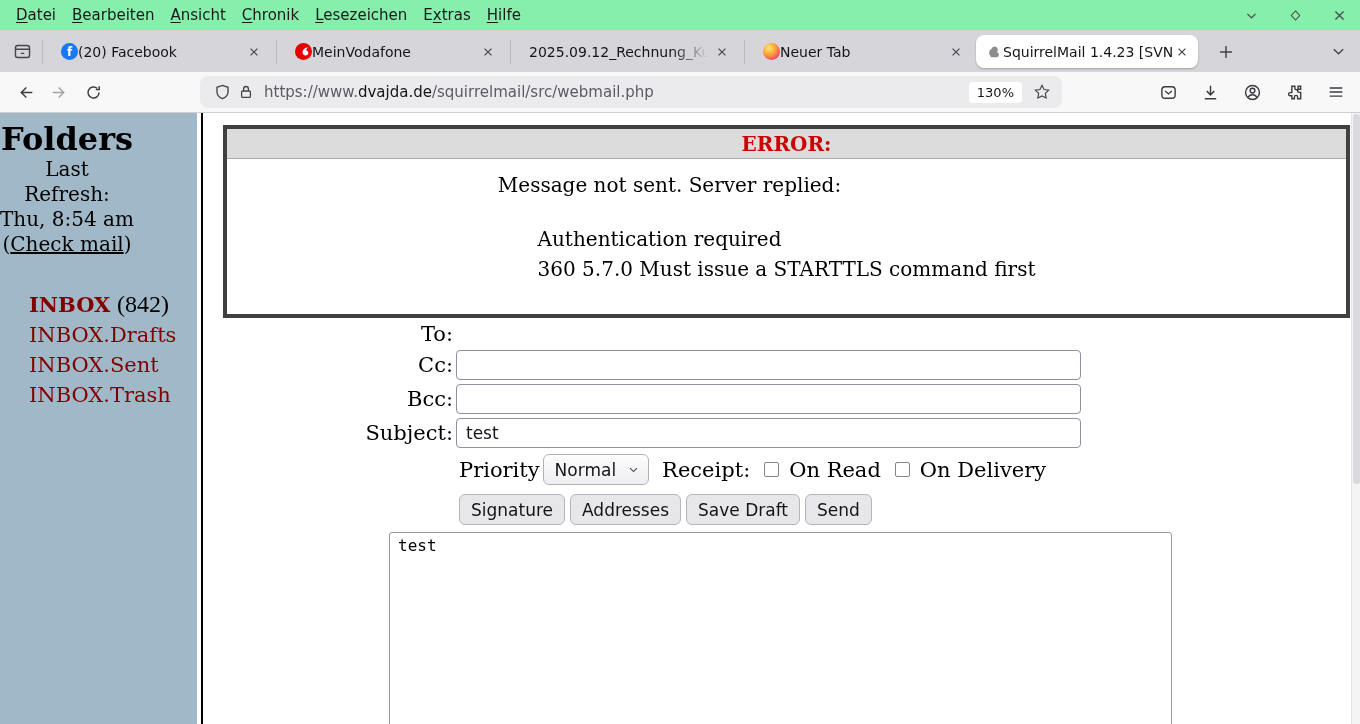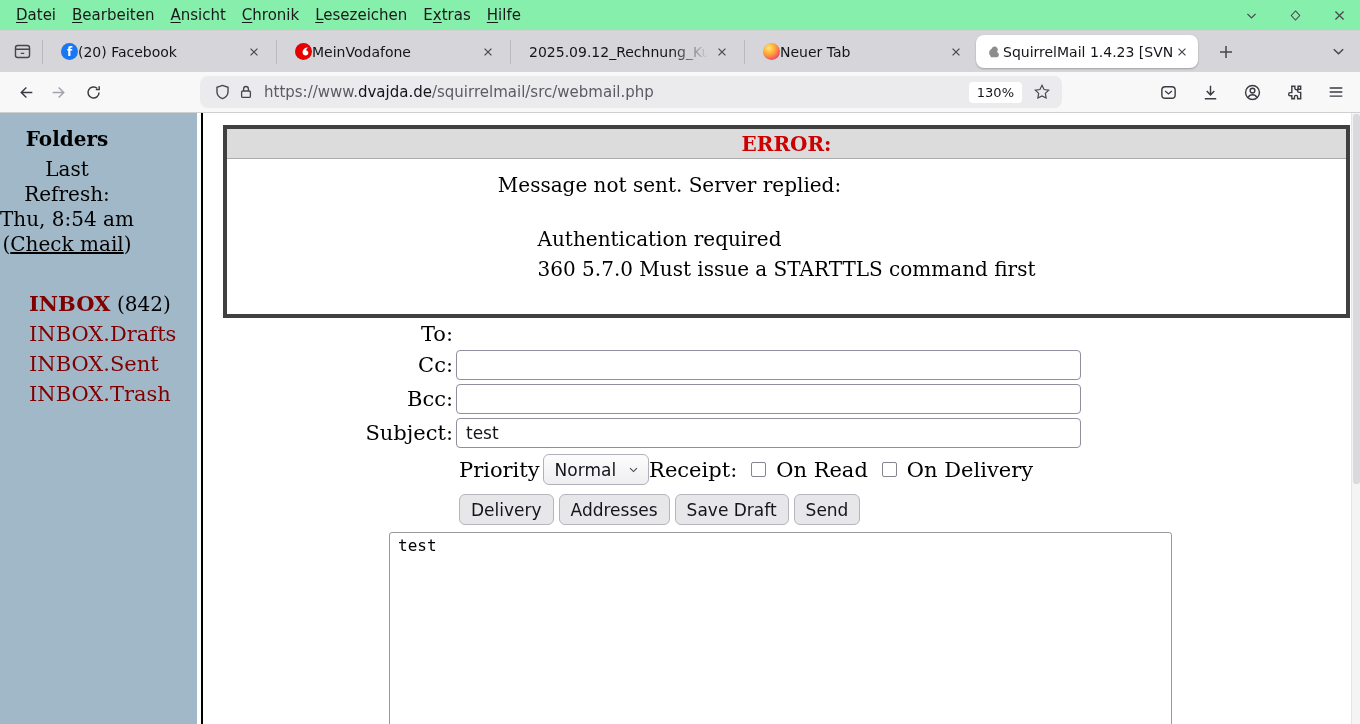--- a/index.html
+++ b/index.html
@@ -53,26 +53,26 @@
   .zoom-badge { background:#fff; border-radius:4px; font-size:13px; color:#15141a; padding:3px 8px; flex:none; margin-right:8px; }
   .nav-right { margin-left:auto; display:flex; align-items:center; gap:14px; }
   .nav-right .toolbar-icon-btn { width:28px; height:28px; }
   .nav-right svg { stroke:#3b3b44; fill:none; stroke-width:1.5; }
 
   
   .content { flex:1; display:flex; background:#fff; position:relative; overflow:hidden;
              font-family:"DejaVu Serif", "Liberation Serif", serif; }
   .sidebar { width:197px; background:#a0b8c8; flex:none; padding-top:14px; color:#000; }
   .sidebar-top { width:134px; text-align:center; font-size:20px; line-height:25px; }
-  .sidebar-title { font-size:20px; font-weight:bold; margin-bottom:5px; }
+  .sidebar-title { font-size:32px; font-weight:bold; margin-bottom:5px; }
   .check-link { color:#000; text-decoration:underline; cursor:pointer; }
   .folders { margin-top:32px; padding-left:29px; font-size:21px; line-height:30px; }
   .folder-link { color:#800000; text-decoration:none; cursor:pointer; display:inline; }
   .folder-link.unread { font-weight:bold; }
-  .folder-count { color:#000; font-size:20px; }
+  .folder-count { color:#000; font-size:24px;font-family:Liberation Serif, serif; }
   .frame-divider { width:2px; background:#000; margin:0 4px; flex:none; }
   .main { flex:1; overflow:hidden; }
 
   
   .error-table { margin:12px 10px 0 16px; border:4px solid #404040; }
   .error-header { background:#dcdcdc; height:30px; line-height:30px; text-align:center;
                   font-size:20px; font-weight:bold; color:#cc0000; border-bottom:1px solid #ababab; }
   .error-body { padding:14px 0 30px; font-size:20px; color:#000; background:#fff; }
   .error-line1 { width:885px; text-align:center; margin-bottom:27px; }
   .error-reply-wrap { text-align:center; }
@@ -82,21 +82,21 @@
   .compose-row { display:flex; align-items:center; margin-top:4px; }
   .compose-row.first { margin-top:4px; }
   .compose-label { width:249px; text-align:right; font-size:21px; padding-right:3px; flex:none; }
   .compose-input { width:625px; height:30px; border:1px solid #8f8f9d; border-radius:4px; padding:0 9px;
                    font-family:"DejaVu Sans", sans-serif; font-size:17px; color:#15141a; background:#fff; outline:none; }
   .priority-row { display:flex; align-items:center; margin:6px 0 0 252px; font-size:21px; height:31px; }
   .fake-select { display:inline-flex; align-items:center; gap:12px; height:31px; padding:0 9px 0 11px;
                  border:1px solid #b1b1b9; border-radius:6px; background:linear-gradient(#fdfdfd,#eeeef1);
                  font-family:"DejaVu Sans", sans-serif; font-size:17px; color:#15141a; margin-left:3px; cursor:default; }
   .fake-select svg { stroke:#45454e; fill:none; stroke-width:1.6; }
-  .receipt-label { }
+  .receipt-label { margin-left:13px; }
   .checkbox { appearance:none; -webkit-appearance:none; width:15px; height:15px; border:1px solid #85858f;
               border-radius:2px; background:#fff; margin:0 10px 0 14px; flex:none; }
   .buttons-row { display:flex; gap:5px; margin:9px 0 0 252px; }
   .btn { height:31px; padding:0 11px; background:#e7e7e9; border:1px solid #b5b5bd; border-radius:6px;
          font-family:"DejaVu Sans", sans-serif; font-size:17px; color:#15141a; cursor:default; }
   .body-textarea { display:block; margin:7px 0 0 182px; width:783px; height:330px; border:1px solid #98989f;
                    border-radius:3px; padding:3px 8px; font-family:"DejaVu Sans Mono", "Liberation Mono", monospace;
                    font-size:16px; color:#000; resize:none; outline:none; }
 
   
@@ -355,21 +355,21 @@
             </svg>
         </span>
         <span class="receipt-label">Receipt:</span>
         <input class="checkbox" type="checkbox" style="">
         <span>On Read</span>
         <input class="checkbox" type="checkbox" style="">
         <span>On Delivery</span>
       </div>
 
       <div class="buttons-row">
-        <button class="btn">Delivery</button>
+        <button class="btn">Signature</button>
         <button class="btn">Addresses</button>
         <button class="btn">Save Draft</button>
         <button class="btn">Send</button>
       </div>
 
       <textarea class="body-textarea" spellcheck="false" style="">test</textarea>
     </div>
 
     <div class="page-scrollbar">
       <div class="page-scroll-thumb"></div>

